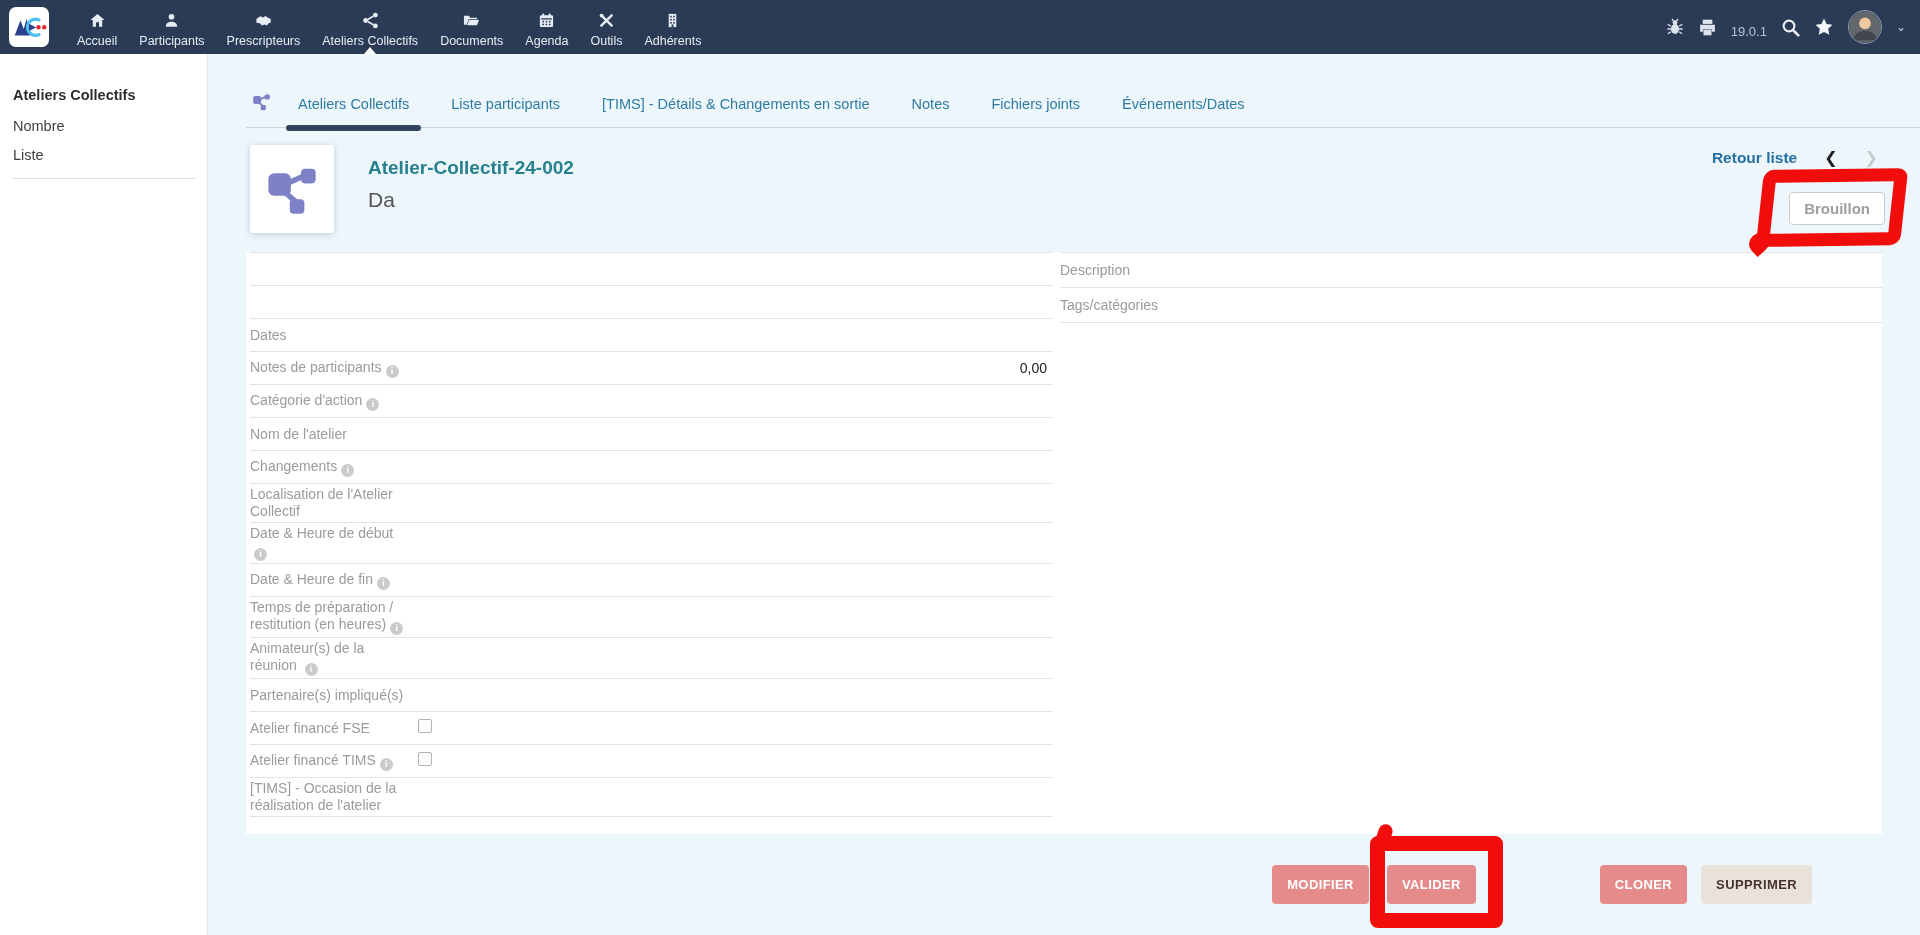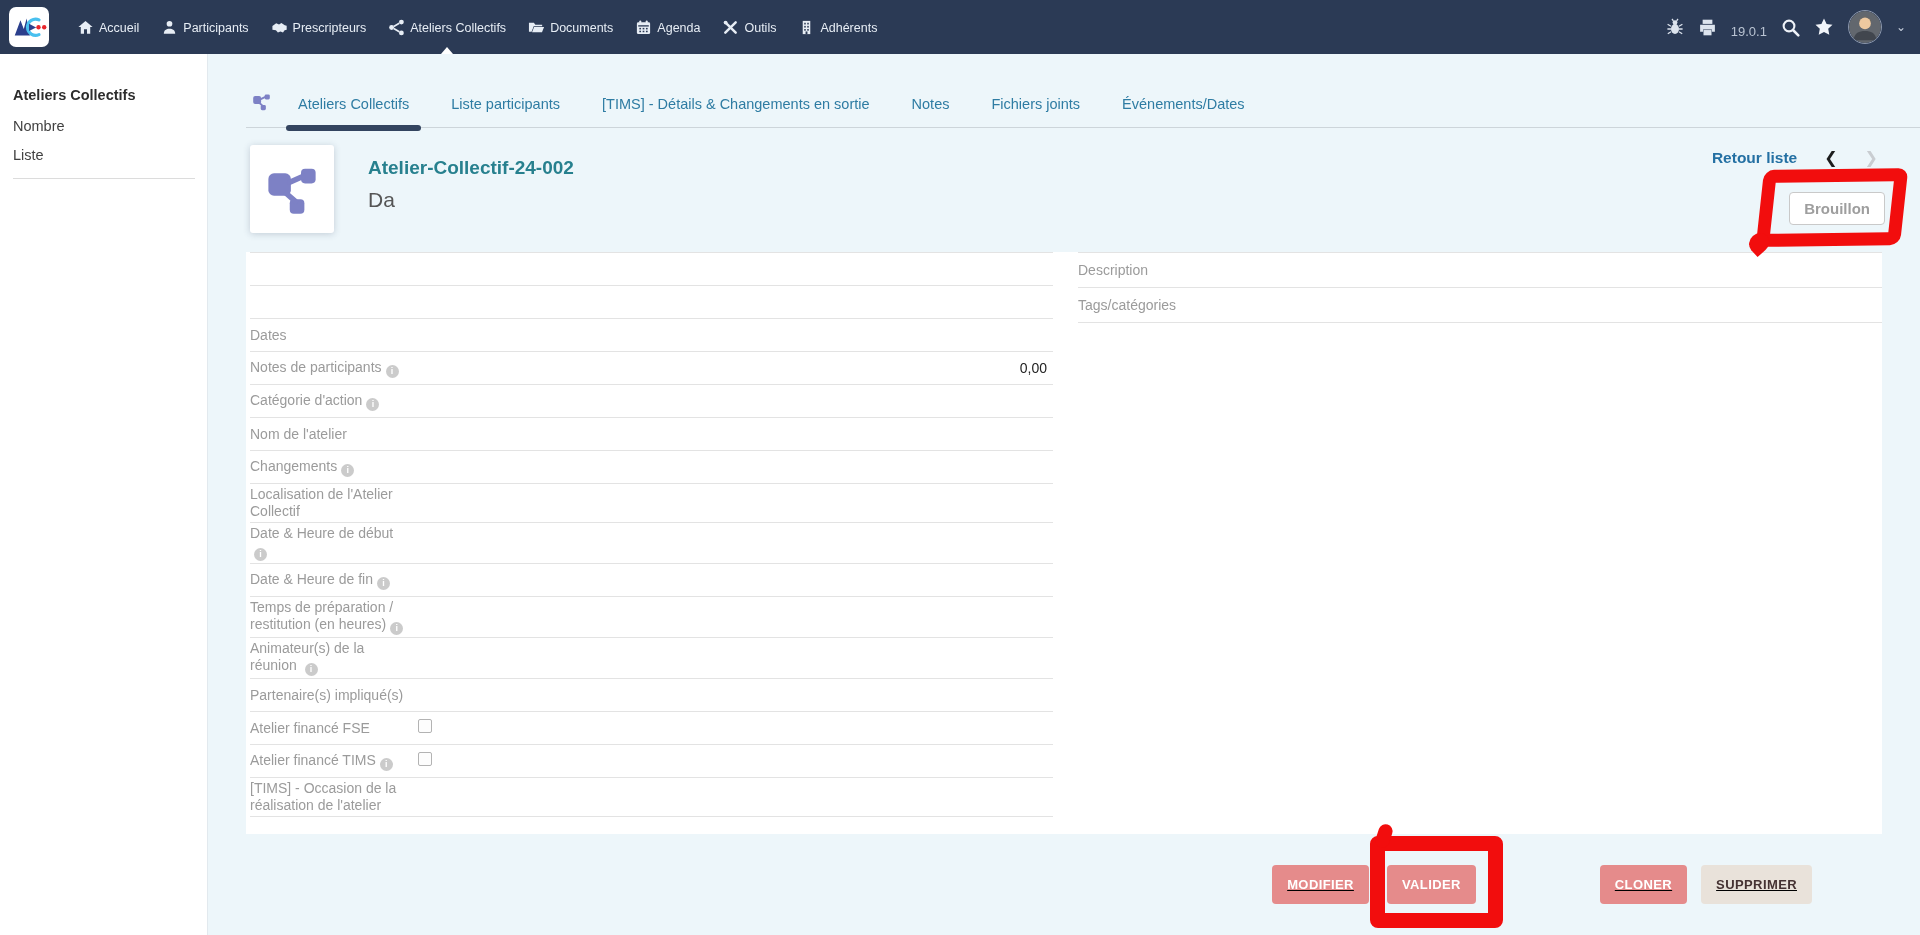--- a/index.html
+++ b/index.html
@@ -16,21 +16,21 @@
     background: var(--navbar, #2b3a55);
     display:flex; align-items:center; z-index:40;
   }
   .logo-box {
     width:40px; height:40px; background:#fff; border-radius:7px;
     margin:0 17px 0 9px; display:flex; align-items:center; justify-content:center;
     flex:none; overflow:hidden;
   }
   .nav-items { display:flex; height:100%; }
   .nav-item {
-    position:relative; display:flex; align-items:center;
+    position:relative; display:flex; flex-direction:column; align-items:center;
     justify-content:flex-end; padding:7px 11px 6px; gap:5px;
     color:#e7edf5; font-size:12.5px; cursor:pointer; white-space:nowrap;
   }
   .nav-item svg { width:17px; height:17px; }
   .nav-item .nico { fill:#e7edf5; stroke:none; }
   .nav-item.active::after {
     content:""; position:absolute; bottom:0; left:50%; margin-left:-6px;
     width:0; height:0; border-left:6px solid transparent; border-right:6px solid transparent;
     border-bottom:7px solid #ffffff;
   }
@@ -94,42 +94,42 @@
   .annot-badge::after {
     content:""; position:absolute; left:-20px; bottom:-19px; width:20px; height:20px;
     background:var(--red,#f20d0d); border-radius:50% 50% 50% 0; transform:rotate(-45deg);
   }
 
   
   .card { position:absolute; top:198px; left:38px; right:38px; bottom:101px; background:#fff; overflow:hidden; }
   .tables { display:flex; height:100%; padding-left:4px; }
   .ftable { border-top:1px solid #e3e3e3; }
   .ftable.left  { width:803px; flex:none; }
-  .ftable.right { flex:1; margin-left:25px; }
+  .ftable.right { flex:1; margin-left:7px; }
   .frow { display:flex; align-items:center; min-height:33px; border-bottom:1px solid #e3e3e3; padding:2px 0; }
   .frow.r36 { min-height:35px; }
   .lab { width:168px; flex:none; color:#9b9b9b; font-size:14px; line-height:17px; padding-right:8px; }
   .ftable.right .lab { width:200px; }
   .val { flex:1; font-size:14px; color:#222; line-height:17px; }
   .val.right { text-align:right; padding-right:6px; }
   .val.strong { font-weight:bold; color:#1f1f1f; }
   .info-icon {
     display:inline-flex; align-items:center; justify-content:center;
     width:13px; height:13px; border-radius:50%; background:#cbcbcb; color:#fff;
     font-size:9px; font-weight:bold; margin-left:4px; vertical-align:-2px; font-style:normal;
   }
   .checkbox {
     display:inline-block; width:14px; height:14px; border:1.5px solid #b3b3b3;
     border-radius:2px; background:#fdfdfd; cursor:pointer;
   }
 
   
   .actions {
     position:absolute; left:0; right:0; bottom:0; height:101px;
-    display:flex; align-items:center; justify-content:flex-end; padding-right:108px;text-decoration:underline;
+    display:flex; align-items:center; justify-content:flex-end; padding-right:108px;
   }
   .btn {
     display:inline-block; border:none; border-radius:4px; padding:12px 15px;
     font-family:inherit; font-size:13px; font-weight:bold; letter-spacing:.4px;
     color:#fff; background:var(--accent,#e58b8b); cursor:pointer; white-space:nowrap;
   }
   .btn.delete { background:#e9e2da; color:#453232; }
   .btn.modify { margin-right:18px; }
   .btn.clone  { margin-left:124px; }
   .btn.suppr  { margin-left:14px; }

